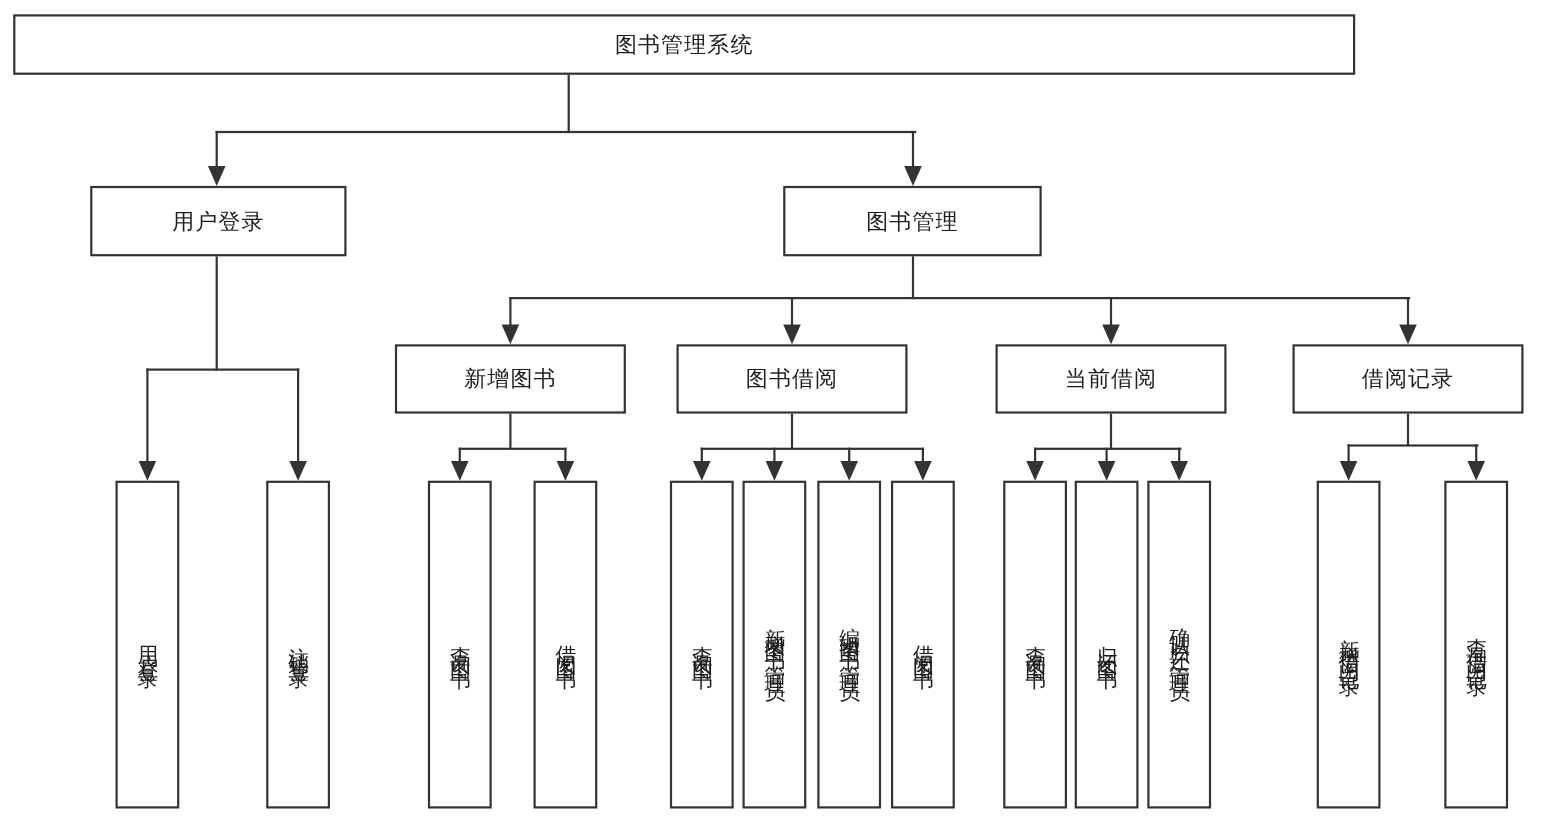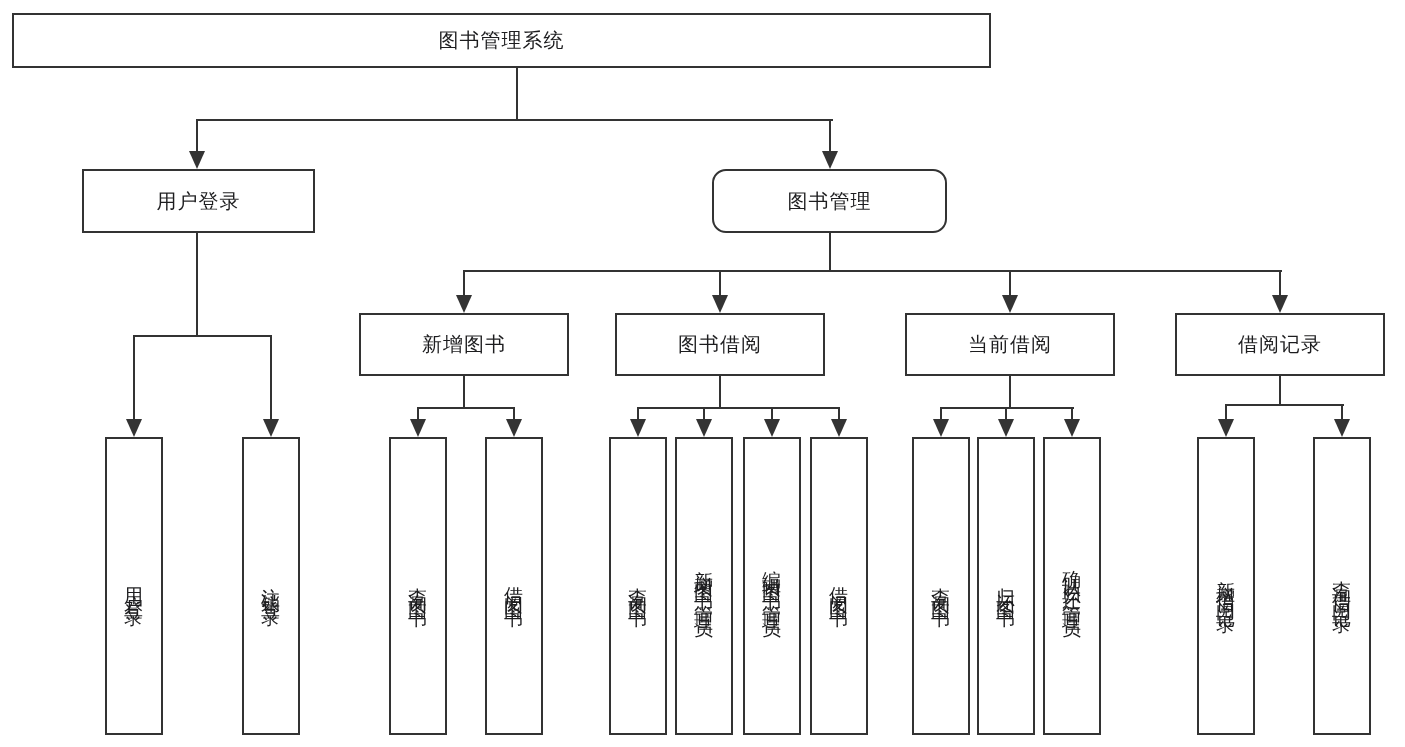--- a/index.html
+++ b/index.html
@@ -58,28 +58,28 @@
     color: var(--wm, #c9c9c9);
     white-space: nowrap;
     z-index: 5;
   }
 </style>
 </head>
 <body>
 
 <div id="canvas" style="--line: #333333; --bg: #ffffff; --text: #1d1d1f; --wm: #c9c9c9;">
 
-  <div class="box hbox" style="left:12px; top:13px; width:979px; height:55px;">
+  <div class="box hbox" style="left:12px; top:13px; width:1220px; height:55px;">
     <span class="label">图书管理系统</span>
   </div>
 
   <div class="box hbox" style="left:82px; top:169px; width:233px; height:64px;">
     <span class="label">用户登录</span>
   </div>
-  <div class="box hbox" style="left:712px; top:169px; width:235px; height:64px;border-radius:14px;">
+  <div class="box hbox" style="left:712px; top:169px; width:235px; height:64px;">
     <span class="label">图书管理</span>
   </div>
 
   <div class="box hbox" style="left:359px; top:313px; width:210px; height:63px;">
     <span class="label">新增图书</span>
   </div>
   <div class="box hbox" style="left:615px; top:313px; width:210px; height:63px;">
     <span class="label">图书借阅</span>
   </div>
   <div class="box hbox" style="left:905px; top:313px; width:210px; height:63px;">

